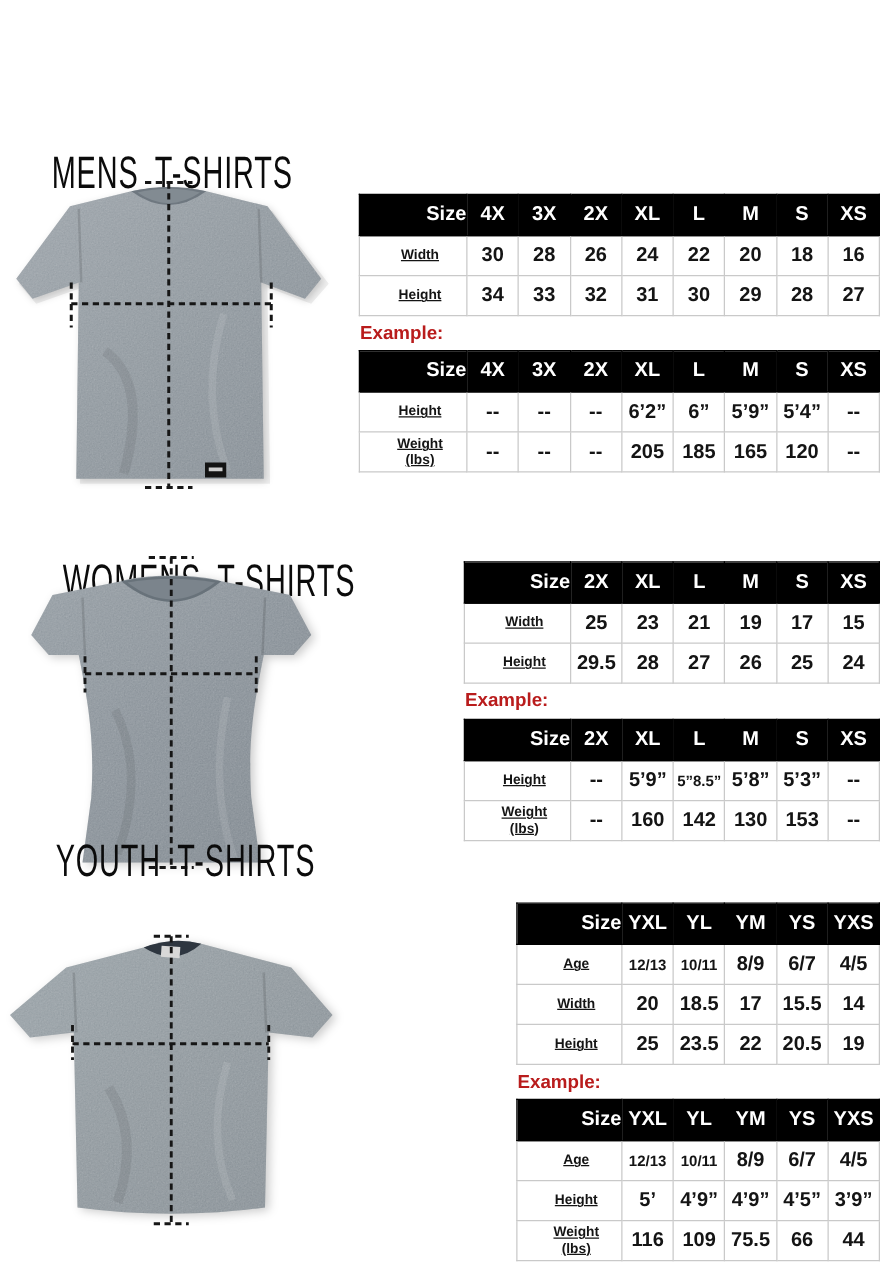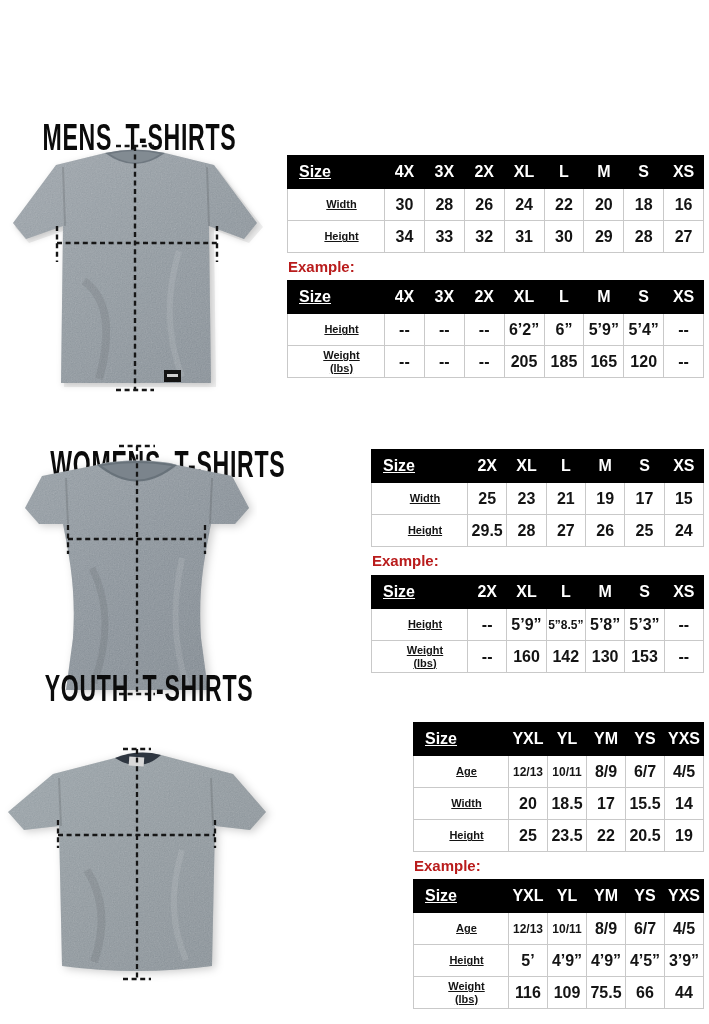--- a/index.html
+++ b/index.html
@@ -5,28 +5,28 @@
   html,body{margin:0;padding:0;background:#fff;}
   .page{position:relative;width:709px;height:1024px;background:#fff;overflow:hidden;
         font-family:"Liberation Sans",sans-serif;color:#111;}
   
   .hdr{position:absolute;left:0;top:0;width:709px;height:110px;background:#000;}
   .hdr svg.logo{position:absolute;left:12px;top:6px;}
   .brand{position:absolute;left:108px;top:4px;font-size:76px;font-weight:bold;color:#fff;
          line-height:1;transform:scale(0.80,1.02);transform-origin:left top;letter-spacing:0px;white-space:nowrap;}
   .site{position:absolute;left:119px;top:72px;font-size:26px;color:#fff;white-space:nowrap;}
   
-  .sec-title{position:absolute;text-align:center;font-weight:bold;color:#0b0b0b;}
+  .sec-title{position:absolute;text-align:left;font-weight:normal;color:#0b0b0b;}
   .sec-title span{display:inline-block;transform:scale(0.70,1.10);transform-origin:center top;
                   font-size:33px;letter-spacing:1px;word-spacing:9px;white-space:nowrap;}
   
   .szt{position:absolute;border-collapse:collapse;table-layout:fixed;background:#fff;}
   .szt th,.szt td{border:1px solid #c9c9c9;font-weight:bold;color:#141414;text-align:center;padding:0;}
   .szt thead th{background:#000;color:#fff;border:1px solid #000;font-size:16px;height:32px;}
-  .szt thead th:first-child{text-align:left;padding-left:11px;text-decoration:underline;}
+  .szt thead th:first-child{text-align:right;padding-left:0;}
   .szt tbody tr{height:32px;}
   .szt tbody th{text-align:center;padding-left:11px;font-size:11px;white-space:pre-line;line-height:1.1;text-decoration:underline;}
   .szt tbody td{font-size:16px;}
   .szt tbody td.small{font-size:12px;}
   .t-m{width:417px;} .t-m thead th:first-child{width:85px;}
   .t-w{width:333px;} .t-w thead th:first-child{width:84px;}
   .t-y{width:291px;} .t-y thead th:first-child{width:83px;}
   .ex-label{position:absolute;font-size:15px;font-weight:bold;color:#b91c1c;}
   svg.shirt{position:absolute;}
 </style>

